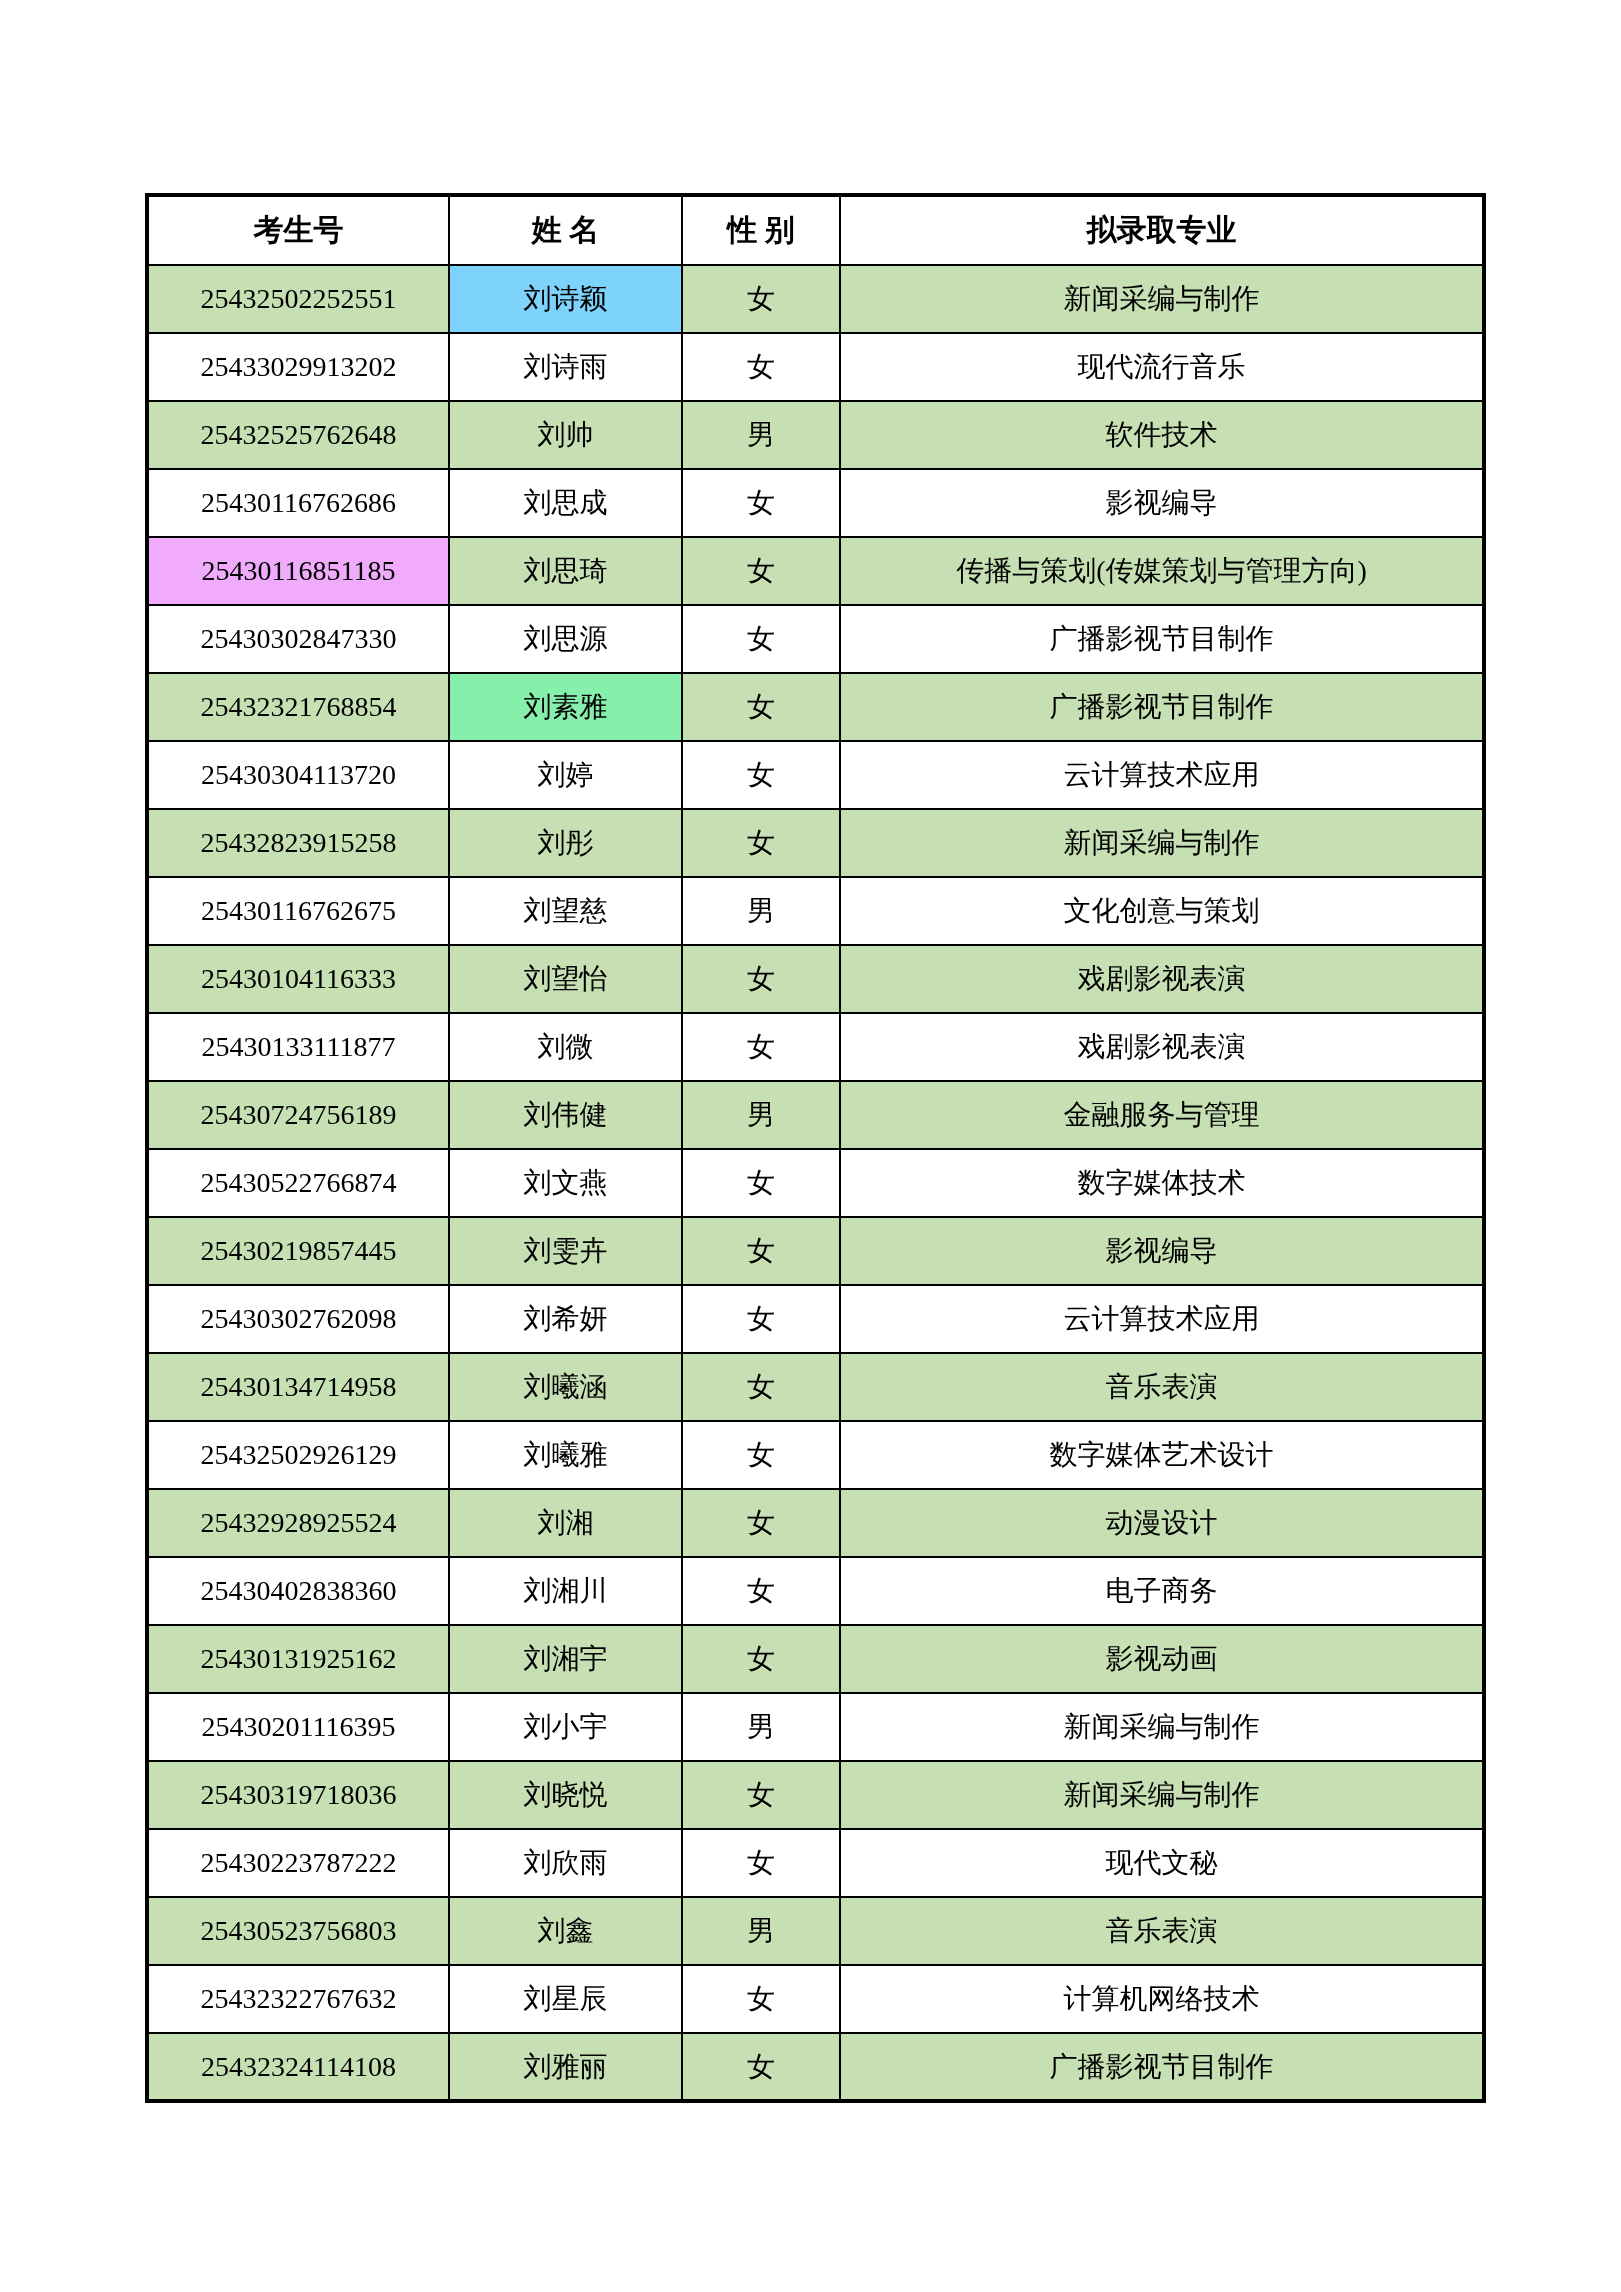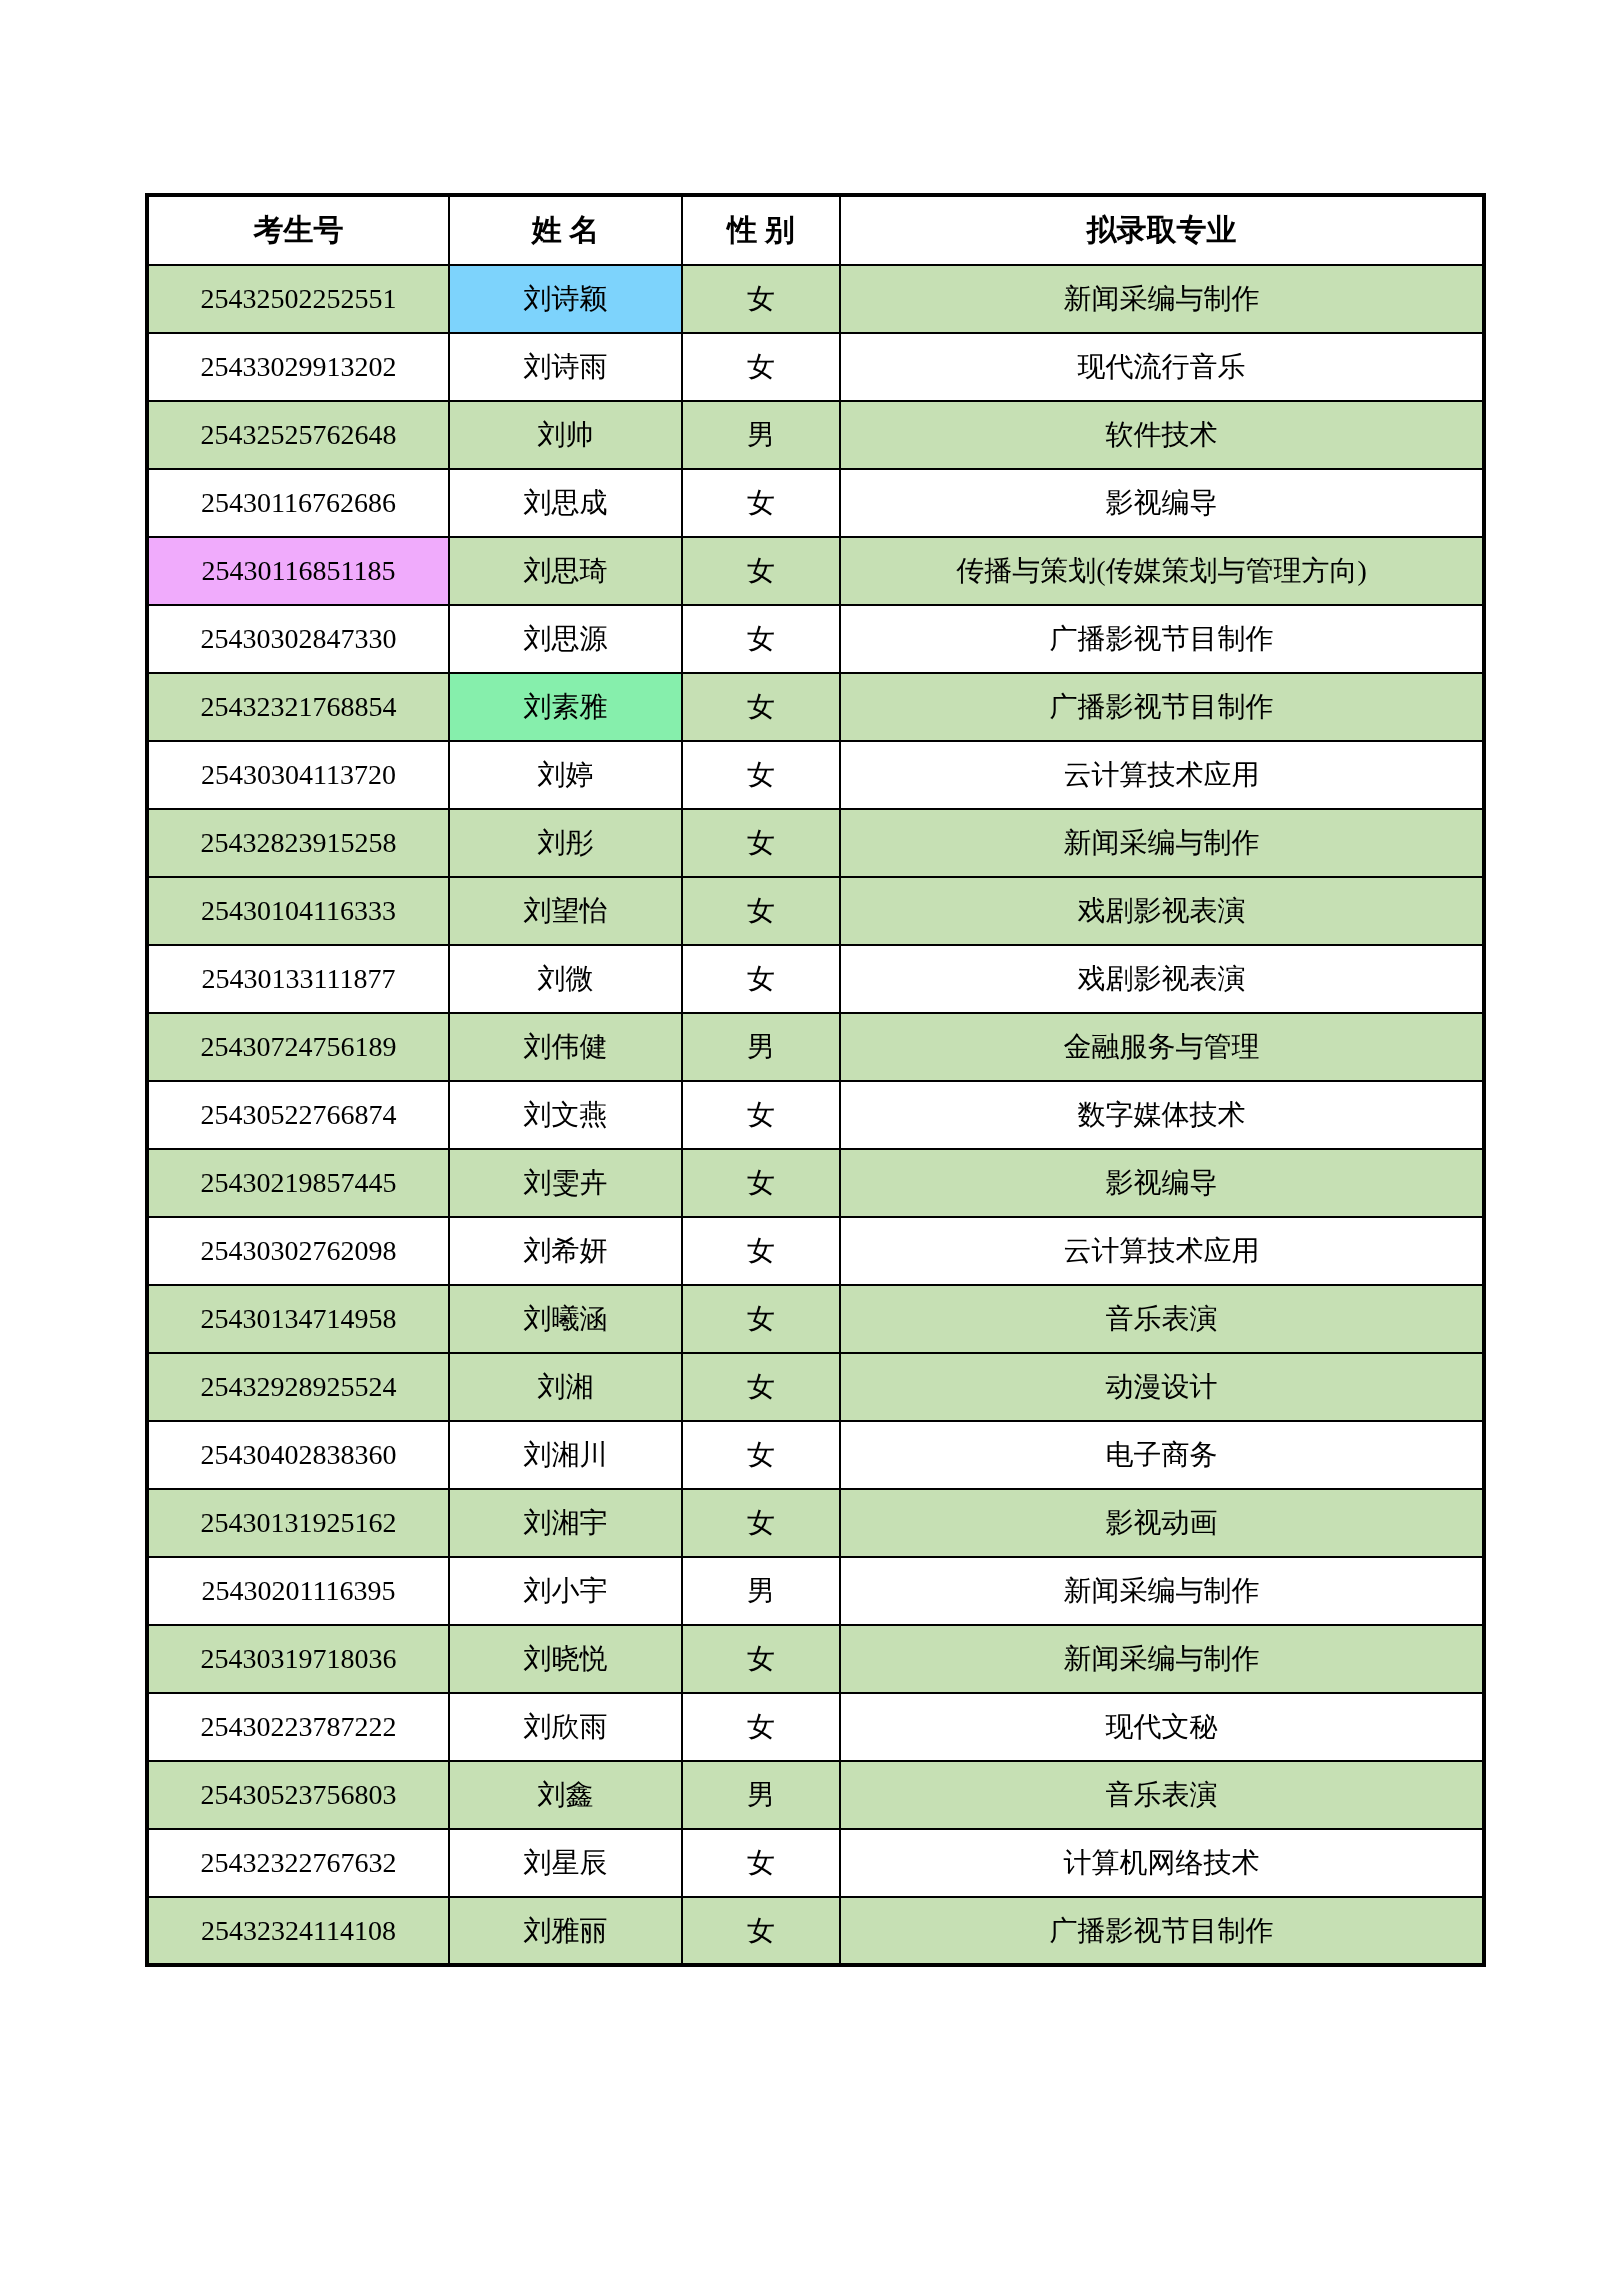--- a/index.html
+++ b/index.html
@@ -124,20 +124,26 @@
           <td>女</td>
           <td>云计算技术应用</td>
         </tr>
         <tr>
           <td style="background: rgb(198, 224, 180);">25432823915258</td>
           <td style="background: rgb(198, 224, 180);">刘彤</td>
           <td style="background: rgb(198, 224, 180);">女</td>
           <td style="background: rgb(198, 224, 180);">新闻采编与制作</td>
         </tr>
         <tr>
+          <td>25430116762675</td>
+          <td>刘望慈</td>
+          <td>男</td>
+          <td>文化创意与策划</td>
+        </tr>
+        <tr>
           <td style="background: rgb(198, 224, 180);">25430104116333</td>
           <td style="background: rgb(198, 224, 180); text-align: center;">刘望怡</td>
           <td style="background: rgb(198, 224, 180);">女</td>
           <td style="background: rgb(198, 224, 180);">戏剧影视表演</td>
         </tr>
         <tr>
           <td>25430133111877</td>
           <td>刘微</td>
           <td>女</td>
           <td>戏剧影视表演</td>
@@ -164,20 +170,26 @@
           <td>25430302762098</td>
           <td>刘希妍</td>
           <td>女</td>
           <td>云计算技术应用</td>
         </tr>
         <tr>
           <td style="background: rgb(198, 224, 180);">25430134714958</td>
           <td style="background: rgb(198, 224, 180);">刘曦涵</td>
           <td style="background: rgb(198, 224, 180);">女</td>
           <td style="background: rgb(198, 224, 180);">音乐表演</td>
+        </tr>
+        <tr>
+          <td>25432502926129</td>
+          <td>刘曦雅</td>
+          <td>女</td>
+          <td>数字媒体艺术设计</td>
         </tr>
         <tr>
           <td style="background: rgb(198, 224, 180);">25432928925524</td>
           <td style="background: rgb(198, 224, 180);">刘湘</td>
           <td style="background: rgb(198, 224, 180);">女</td>
           <td style="background: rgb(198, 224, 180);">动漫设计</td>
         </tr>
         <tr>
           <td>25430402838360</td>
           <td>刘湘川</td>

